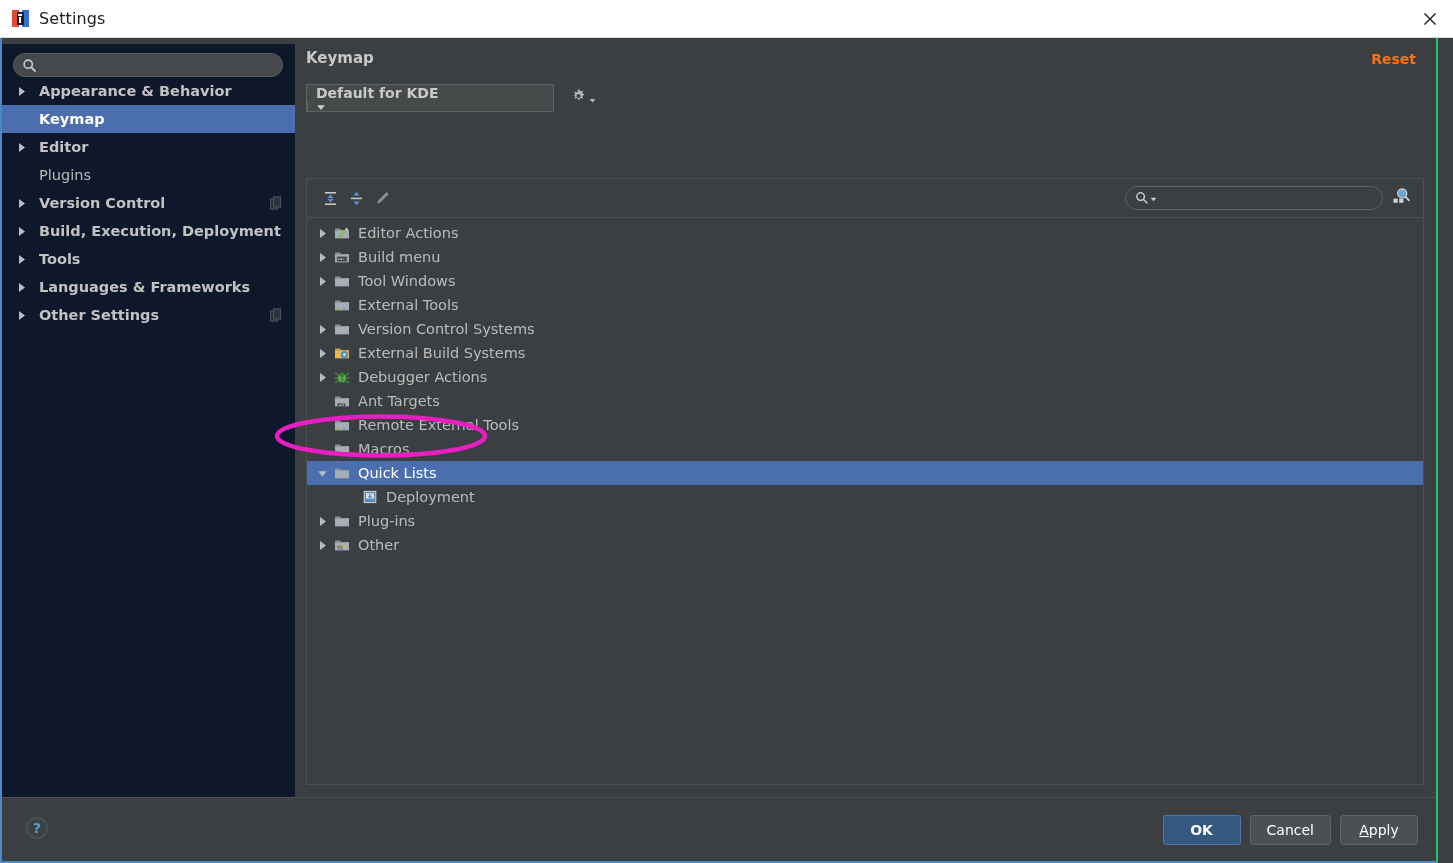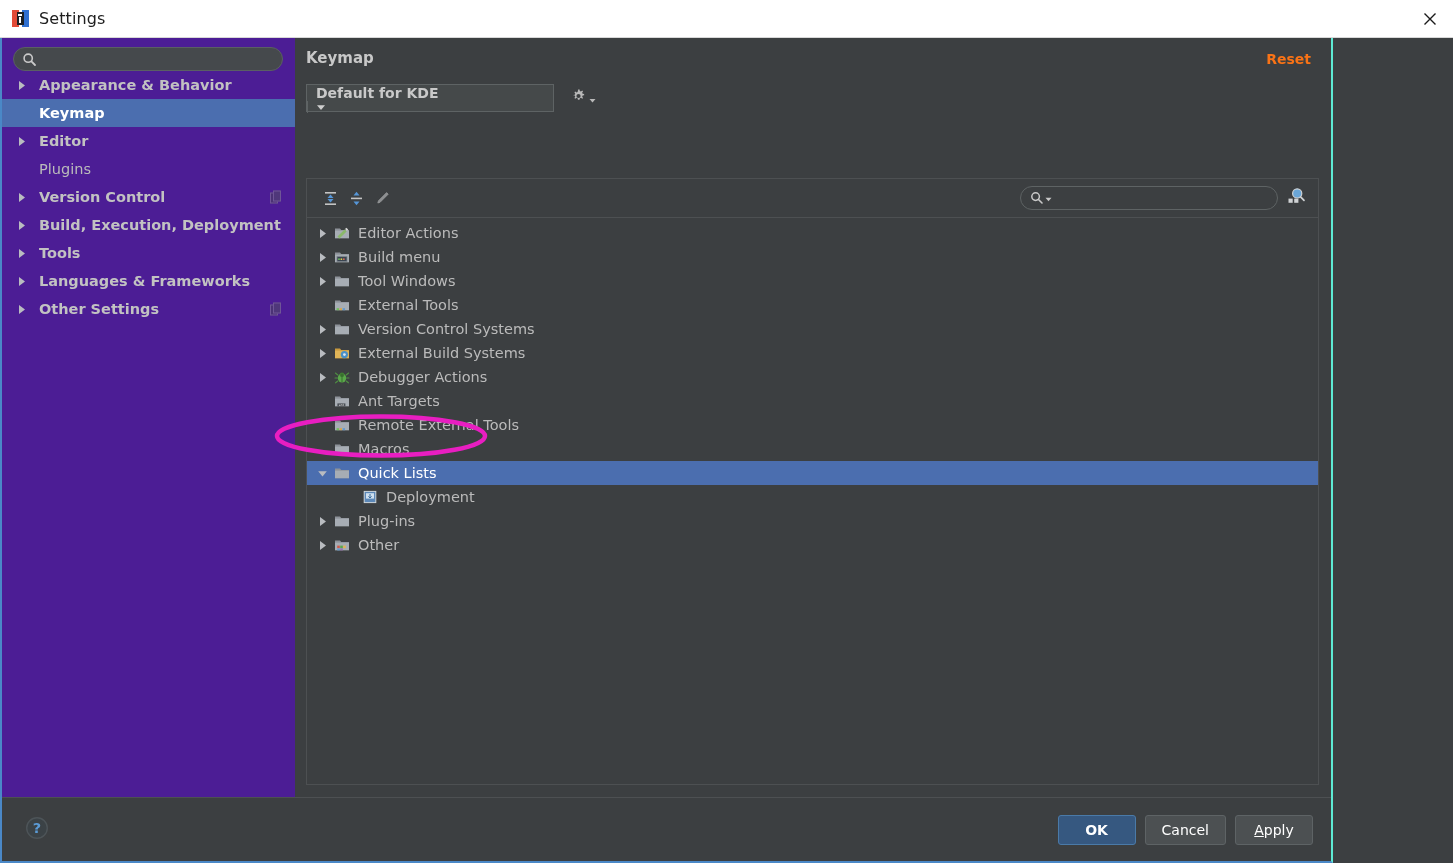--- a/index.html
+++ b/index.html
@@ -5,24 +5,24 @@
   * { box-sizing: border-box; margin: 0; padding: 0; }
   html, body {
     width: 1453px; height: 863px;
     font-family: "DejaVu Sans", "Liberation Sans", sans-serif;
     background: #3c3f41;
     overflow: hidden;
   }
   
   #window {
     position: relative;
-    width: 1333px; height: 863px;
+    width: 1438px; height: 863px;
     background: #3c3f41;
     border-left: 2px solid #4a88c7;
-    border-right: 2px solid #5eead4;
+    border-right: 2px solid #22c55e;
     border-bottom: 2px solid #4a88c7;
   }
   
   #titlebar {
     position: absolute; top: 0; left: -2px; width: 1453px; height: 38px;
     background: #ffffff;
     display: flex; align-items: center;
     border-bottom: 1px solid #d8d8d8;
   }
   #app-icon {
@@ -38,22 +38,22 @@
     font-size: 16px; color: #202020; letter-spacing: .1px;
   }
   #close-btn {
     position: absolute; right: 0; top: 0; width: 46px; height: 37px;
     display: flex; align-items: center; justify-content: center;
     cursor: default;
   }
   #close-btn svg { display: block; }
   
   #sidebar {
-    position: absolute; left: 0; top: 38px; width: 293px; bottom: 64px;
-    background: #4c1d95;
+    position: absolute; left: 0; top: 44px; width: 293px; bottom: 64px;
+    background: #0f172a;
   }
   #sidebar-search {
     margin: 9px 12px 0 11px; height: 24px;
     background: #45494c; border: 1px solid #5a5f63; border-radius: 12px;
     display: flex; align-items: center;
   }
   #sidebar-search .sicon { margin-left: 8px; display: flex; }
   #sidebar-search input {
     flex: 1; background: transparent; border: none; outline: none;
     color: #bbbbbb; font-size: 13px; font-family: inherit; padding: 0 8px 0 4px;

